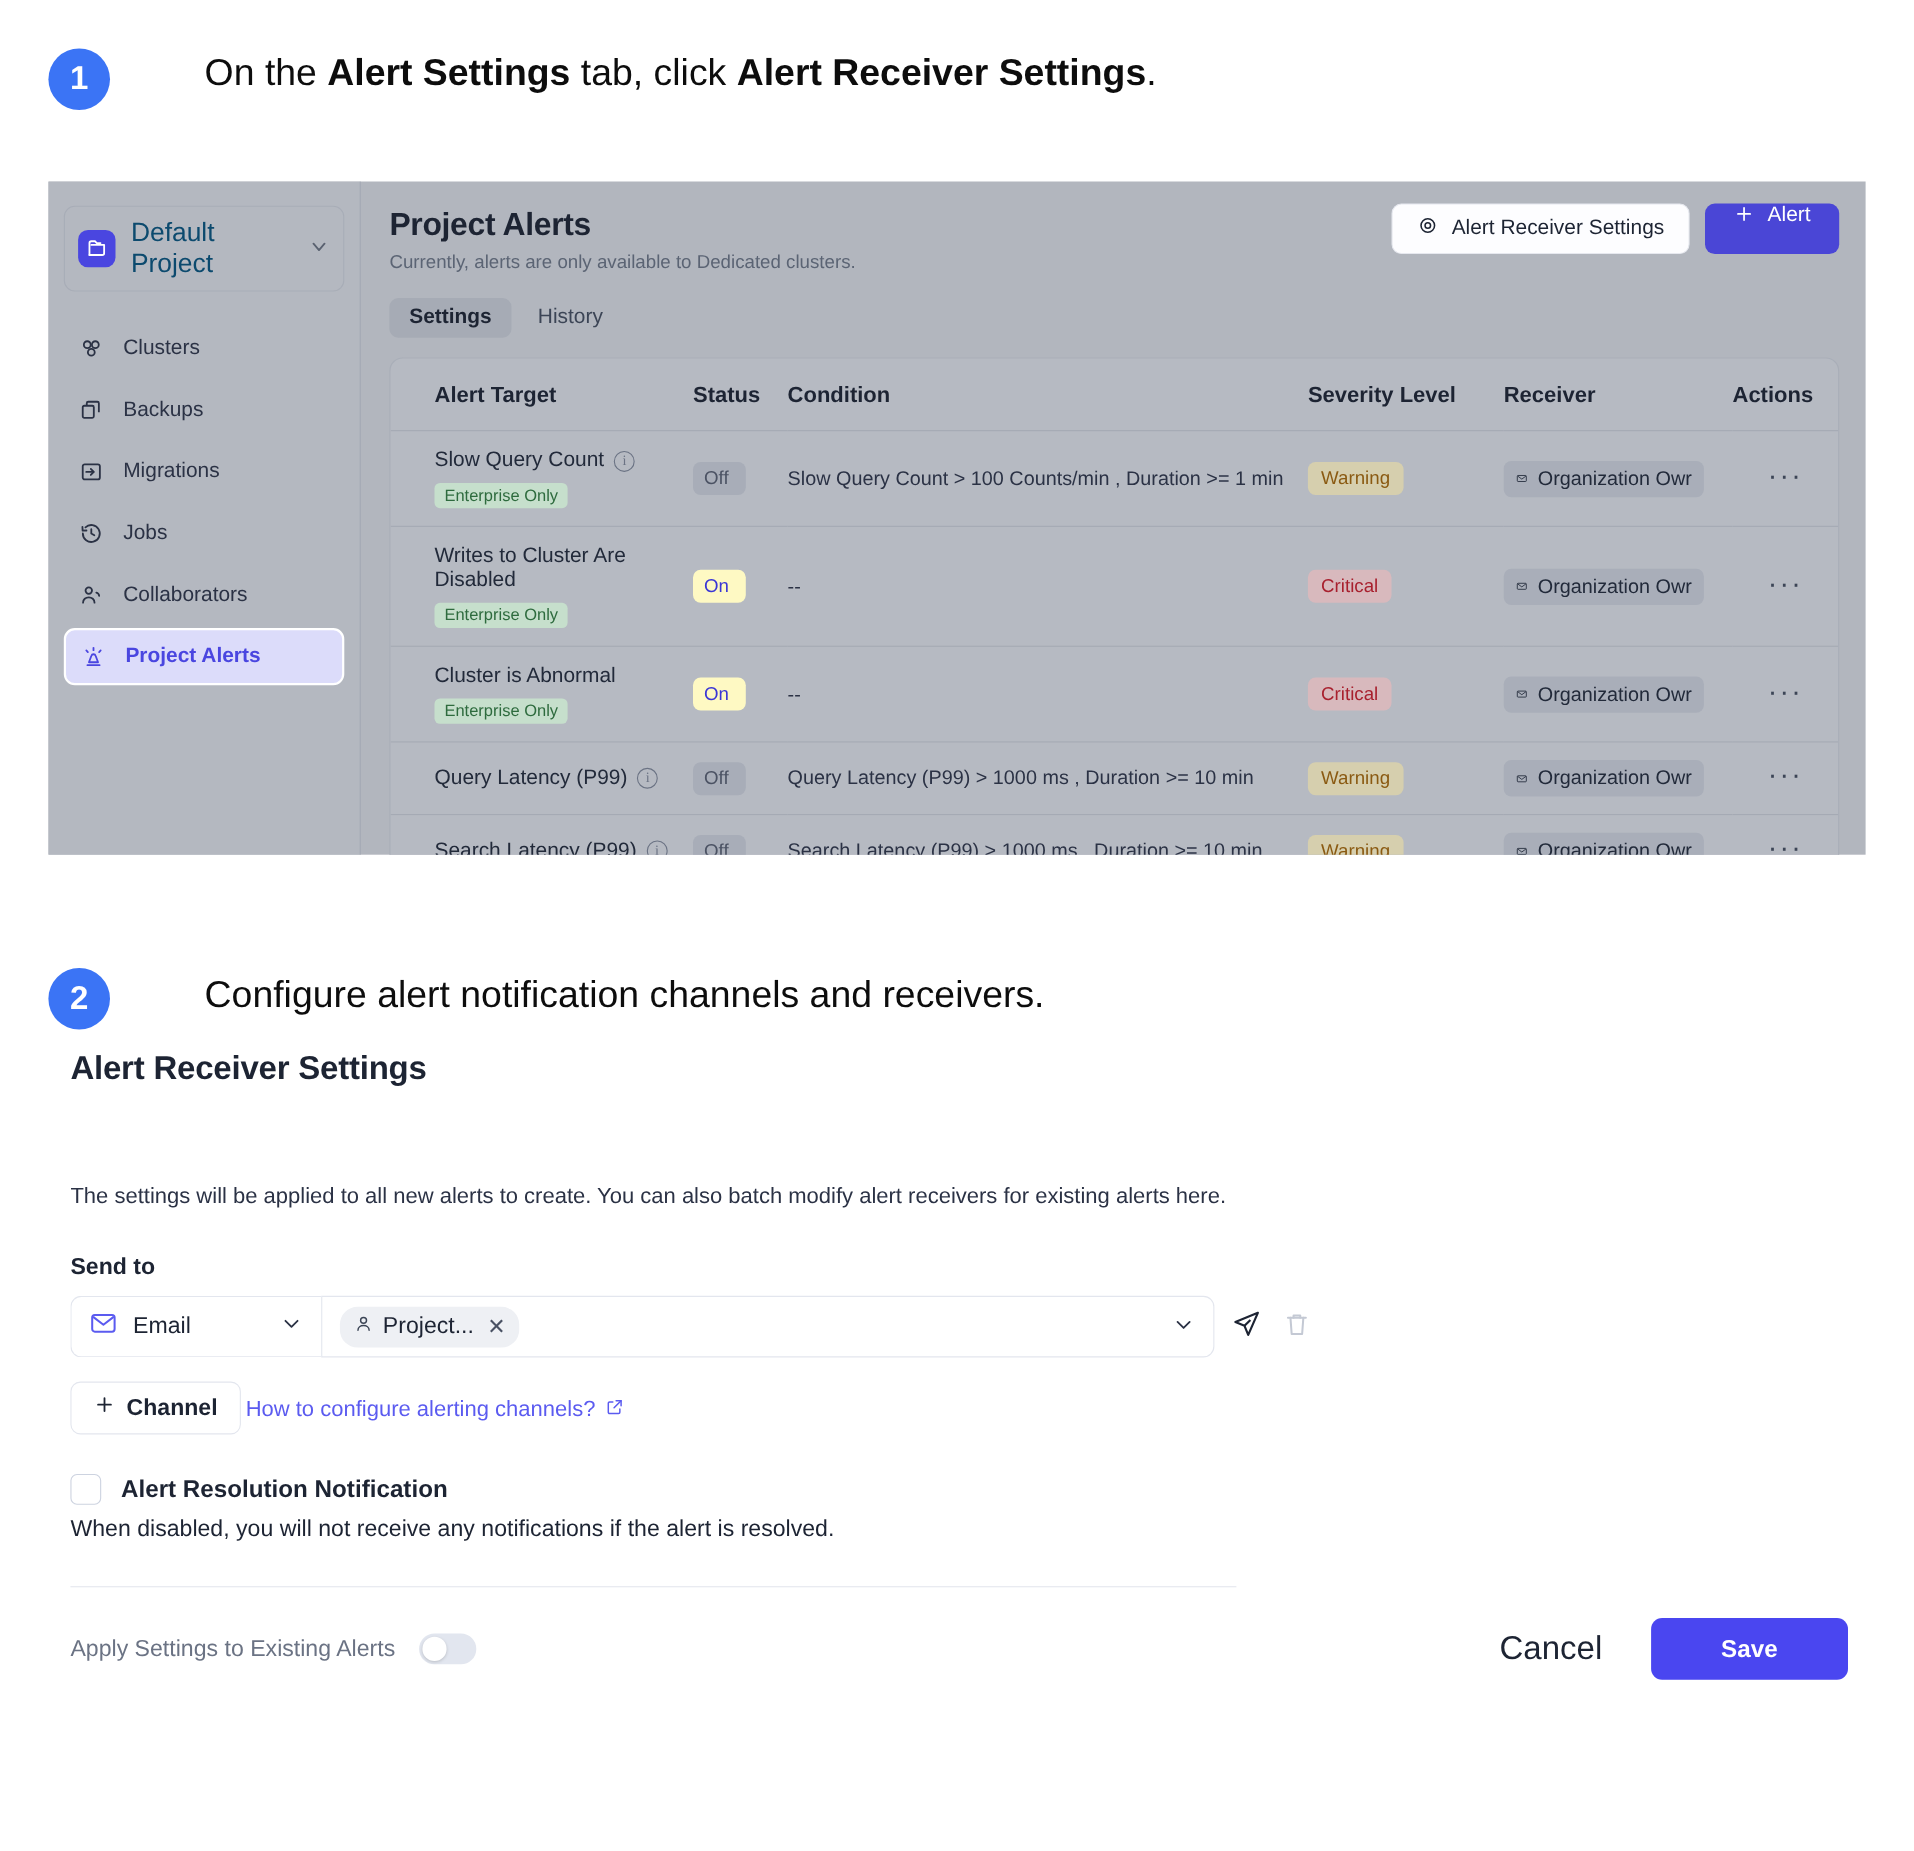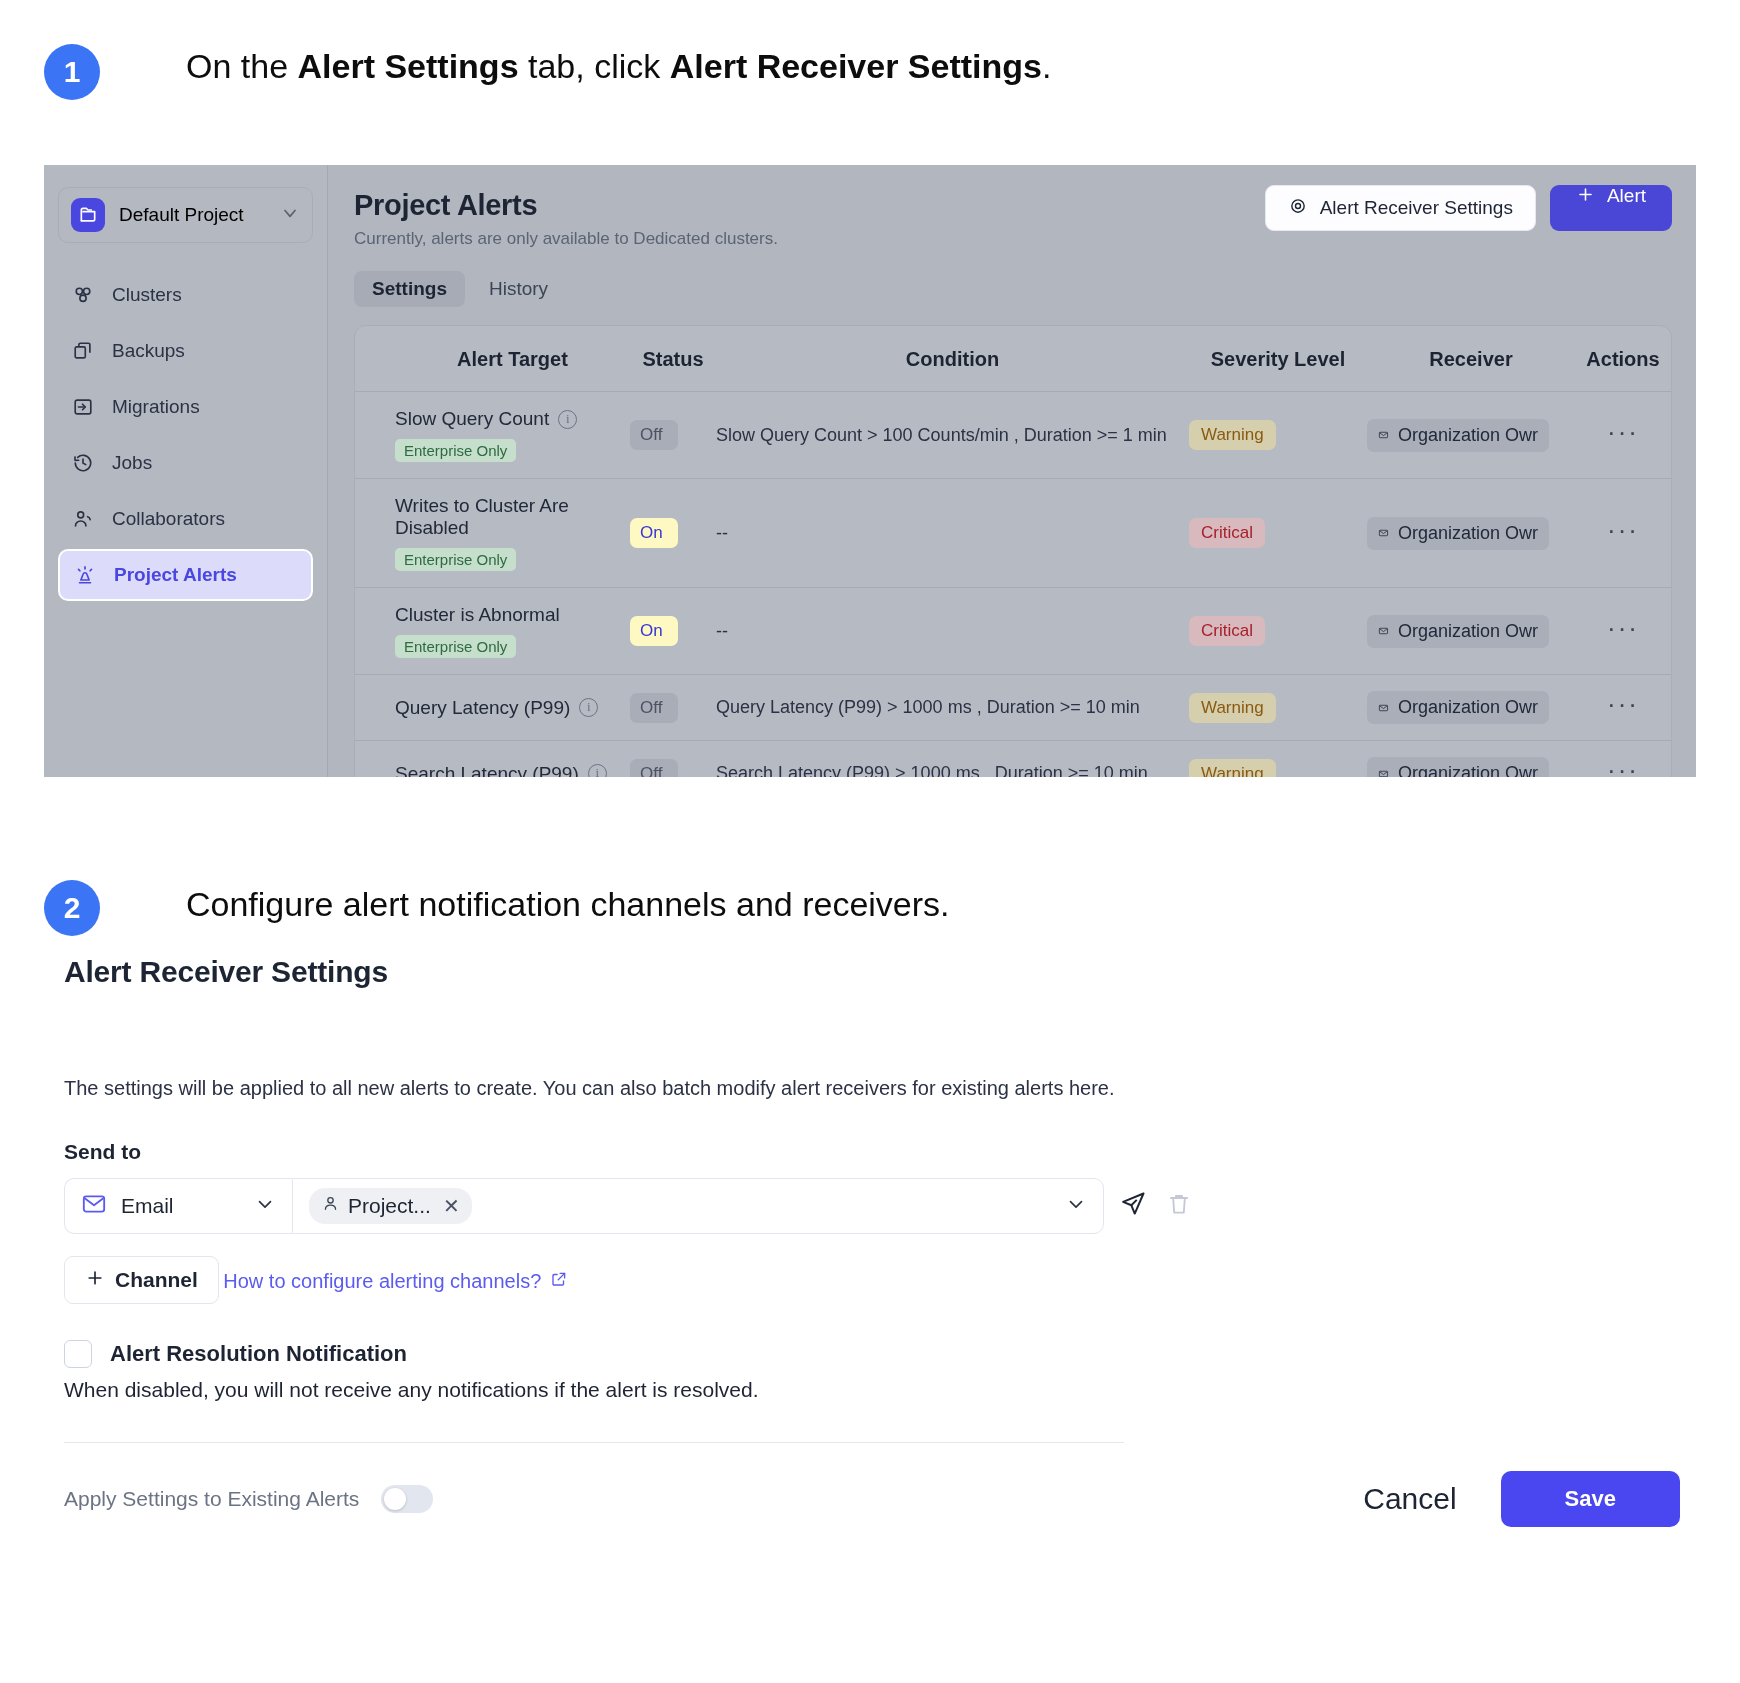--- a/index.html
+++ b/index.html
@@ -49,21 +49,21 @@
   .project-pill {
     display:flex; align-items:center; gap:14px;
     border:1px solid #a8adb7; border-radius:10px;
     padding:10px 12px; margin-bottom:26px;
   }
   .project-icon {
     width:34px; height:34px; border-radius:9px;
     background:#4A46E0; display:flex; align-items:center; justify-content:center;
     flex:0 0 34px;
   }
-  .project-name { font-size:19px; color:#000000; flex:1; }
+  .project-name { font-size:24px; color:#0c4a6e; flex:1; }
   .chev { opacity:.75; }
 
   .nav-item {
     display:flex; align-items:center; gap:18px;
     height:52px; padding:0 14px; border-radius:10px;
     font-size:19px; color:#2b3245; margin-bottom:4px;
   }
   .nav-item.active {
     background:#dcdcfa; color:#4a46e0; font-weight:700;
     border:2px solid #ffffff;
@@ -93,21 +93,21 @@
 
   
   .table-card {
     margin-top:18px; margin-right:24px;
     background:#b6bac2; border:1px solid #a9aeb8;
     border-radius:12px 12px 0 0;
     overflow:hidden;
   }
   table.alerts { width:100%; border-collapse:collapse; table-layout:fixed; }
   table.alerts th {
-    text-align:center; font-size:20px; font-weight:700; color:#1d2433;
+    text-align:left; font-size:20px; font-weight:700; color:#1d2433;
     padding:22px 0 20px 0; border-bottom:1px solid #a5aab4;
   }
   table.alerts td {
     font-size:18px; color:#2b3245; vertical-align:middle;
     padding:16px 0; border-bottom:1px solid #a5aab4;
   }
   table.alerts tr:last-child td { border-bottom:none; }
   .col-target { width:275px; padding-left:40px !important; }
   .col-status { width:86px; }
   .col-cond   { width:auto; }

